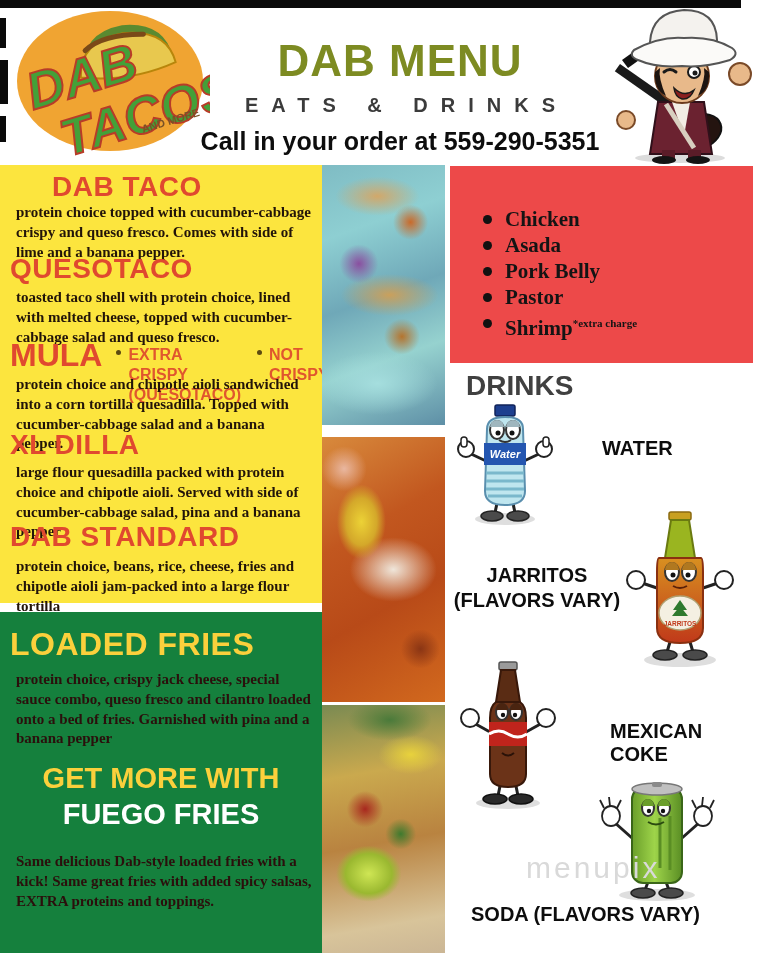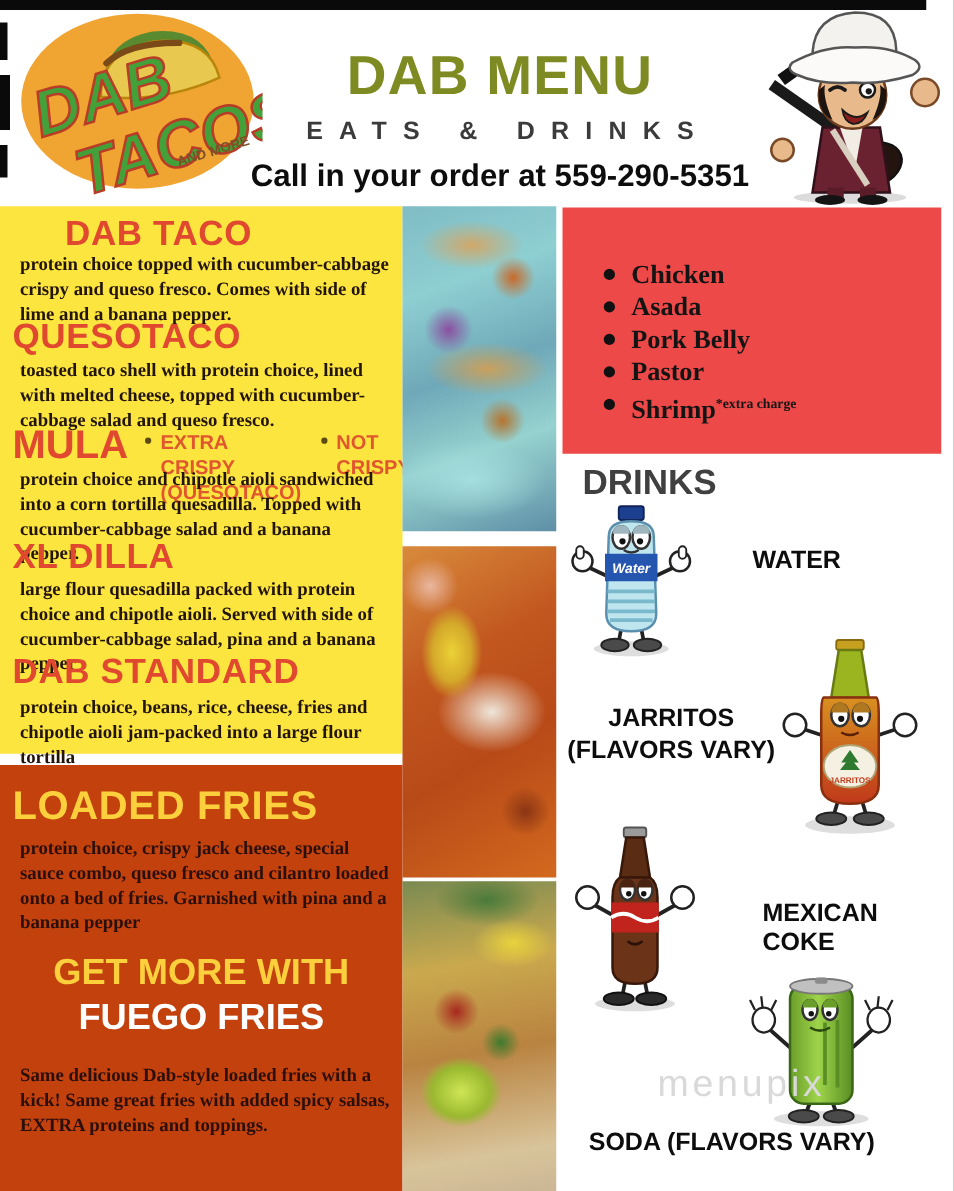--- a/index.html
+++ b/index.html
@@ -10,21 +10,21 @@
   .topbar{left:0;top:0;width:741px;height:8px;background:#0a0a0a;}
   .edgemark{background:#0a0a0a;}
   .title{left:215px;top:36px;width:370px;text-align:center;color:#7d8b22;
          font-size:44px;font-weight:bold;letter-spacing:1px;}
   .subtitle{left:195px;top:94px;width:410px;text-align:center;color:#3b3b3b;
             font-size:20px;font-weight:bold;letter-spacing:13px;text-indent:13px;}
   .orderline{left:185px;top:127px;width:430px;text-align:center;color:#0d0d0d;
              font-size:25px;font-weight:bold;}
   
   .yellow-panel{left:0;top:165px;width:322px;height:438px;background:#fce53e;}
-  .red-panel{left:0;top:612px;width:322px;height:341px;background:#c2410c;}
+  .red-panel{left:0;top:612px;width:322px;height:341px;background:#15803d;}
   .proteins-box{left:450px;top:166px;width:303px;height:197px;background:#ed4949;}
   
   .mhead{position:absolute;left:10px;color:#e0492f;font-size:28px;font-weight:bold;
          letter-spacing:0.5px;line-height:1;}
   .mdesc{position:absolute;left:16px;right:10px;color:#221409;
          font-family:"Liberation Serif",serif;font-weight:bold;font-size:15px;line-height:1.32;}
   .red-panel .mhead{color:#fbd03c;}
   .red-panel .mdesc{color:#2b0f0c;}
   .mula-row{position:absolute;left:10px;top:176px;display:flex;align-items:flex-start;}
   .mula-name{color:#e0492f;font-size:32px;font-weight:bold;line-height:0.9;}

